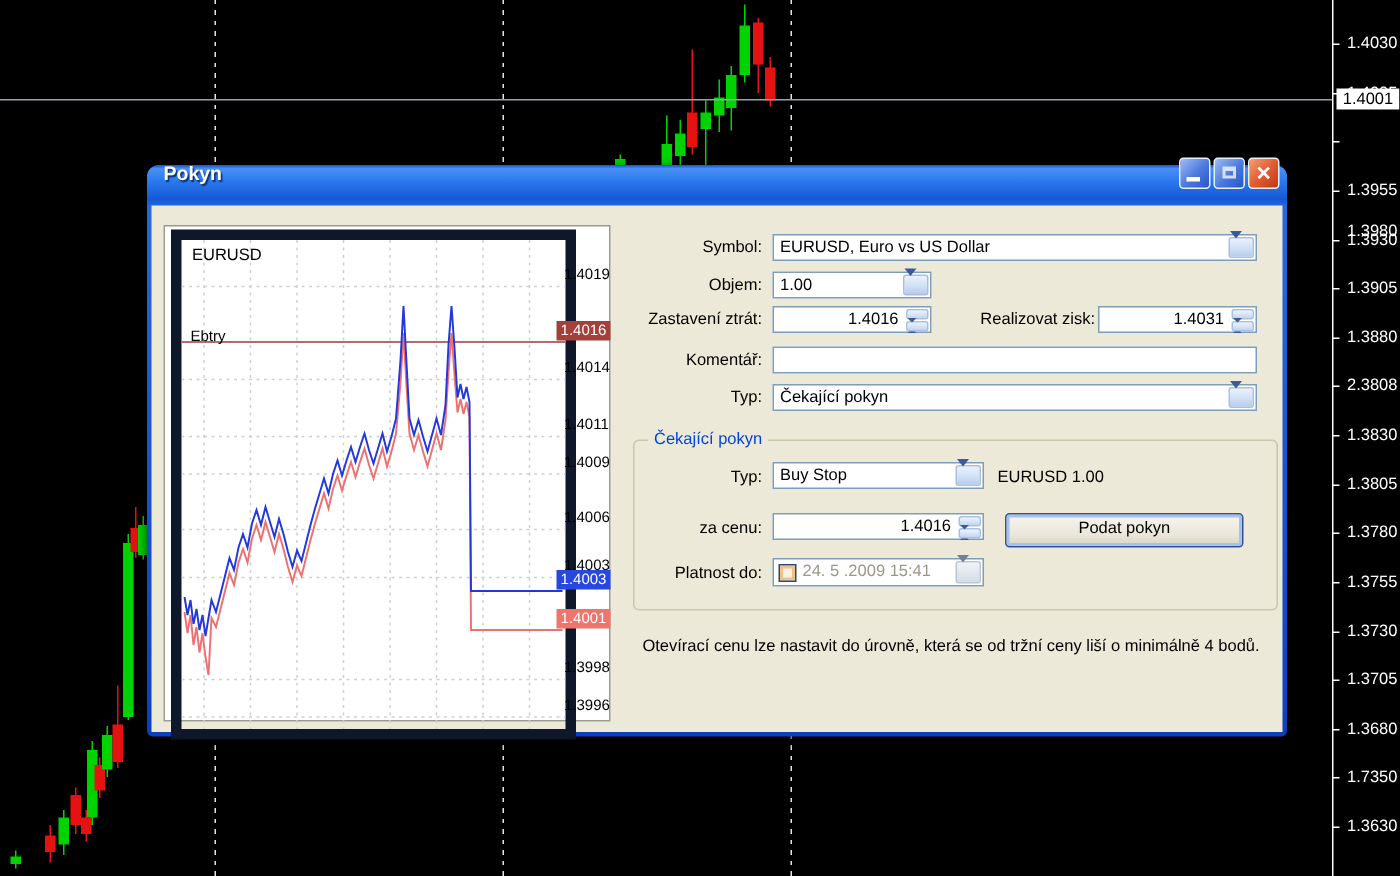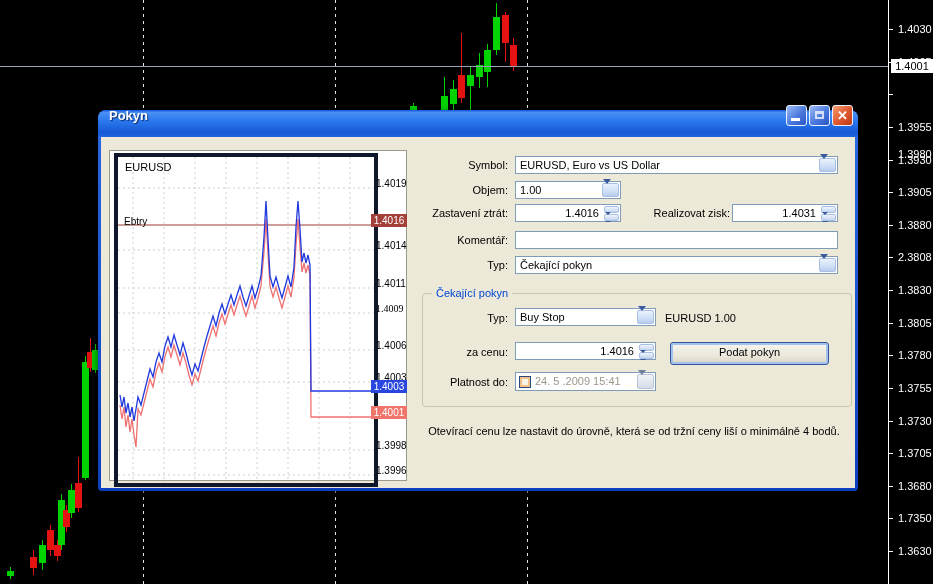--- a/index.html
+++ b/index.html
@@ -35,21 +35,21 @@
   .winbtn.b-close{background:linear-gradient(135deg,#f2a071,#e25c33 50%,#bd3a14 100%);}
   .g-min{position:absolute;left:4px;bottom:4px;width:9px;height:3px;background:#fff;}
   .g-max{position:absolute;left:5px;top:5px;width:9px;height:8px;border:2px solid #fff;
          border-top-width:3px;opacity:.75;box-sizing:border-box;}
   .g-close{position:absolute;inset:0;color:#fff;font-size:13px;font-weight:bold;
            text-align:center;line-height:19px;}
   .client{position:absolute;left:3px;right:3px;top:27px;bottom:3px;background:#ece9d8;}
   
   .minichart{position:absolute;left:8px;top:13px;width:298px;height:331px;
              background:#fff;border:1px solid #9a9a8e;box-sizing:border-box;}
-  .mc-frame{position:absolute;left:4px;top:2px;width:256px;height:326px;border:4px solid #0f172a;}
+  .mc-frame{position:absolute;left:4px;top:2px;width:256px;height:326px;border:7px solid #0f172a;}
   .mc-frame svg{position:absolute;left:0;top:0;}
   .mc-symbol{position:absolute;left:7px;top:4px;font-size:11px;color:#000;}
   .mc-entry-label{position:absolute;left:6px;top:59px;font-size:10px;color:#000;}
   .mc-label{position:absolute;left:266px;font-size:10px;color:#000;height:11px;line-height:11px;}
   .mc-badge{position:absolute;left:261px;width:36px;height:13px;color:#fff;font-size:10px;
             line-height:13px;text-align:center;}
   
   .flabel{position:absolute;font-size:11px;color:#000;text-align:right;height:14px;line-height:14px;}
   .field{position:absolute;background:#fff;border:1px solid #7f9db9;box-sizing:border-box;
          font-size:11px;color:#000;}
@@ -215,21 +215,21 @@
             <polyline points="2,248 4,262 6,250 8,270 10,258 12,275 14,262 16,278 18,290 20,252 23,258 26,246 29,234 32,222 35,230 38,215 41,206 44,215 47,199 50,190 53,200 56,188 59,198 62,208 65,196 68,206 71,218 74,228 77,217 80,224 83,212 86,200 89,189 92,179 95,169 98,179 101,166 104,157 107,167 110,157 113,148 116,158 119,148 122,139 125,150 128,159 131,149 134,139 137,151 140,141 143,129 146,95 148,62 150,97 152,129 155,140 158,130 161,141 164,151 167,140 170,129 173,140 176,120 178,88 180,62 182,90 184,115 186,106 188,116 190,108 192,118 193,260 254,260" fill="none" stroke="#ef7070" stroke-width="1.3"></polyline>
             <polyline points="2,238 4,250 6,240 8,256 10,246 12,260 14,250 16,264 18,252 20,240 23,248 26,236 29,224 32,212 35,220 38,205 41,196 44,205 47,189 50,180 53,190 56,178 59,188 62,198 65,186 68,196 71,208 74,218 77,207 80,214 83,202 86,190 89,179 92,169 95,159 98,169 101,156 104,147 107,157 110,147 113,138 116,148 119,138 122,129 125,140 128,149 131,139 134,129 137,141 140,131 143,119 146,80 148,44 150,82 152,119 155,130 158,120 161,131 164,141 167,130 170,119 173,130 176,110 178,70 180,44 182,72 184,105 186,96 188,106 190,98 192,108 193,234 254,234" fill="none" stroke="#2038dd" stroke-width="1.3"></polyline>
           </svg>
         <span class="mc-symbol">EURUSD</span>
         <span class="mc-entry-label">Ebtry</span>
       </div>
       <div id="mc-scale">
           <div class="mc-label" style="top: 27px;">1.4019</div>
           <div class="mc-label" style="top: 89px;">1.4014</div>
           <div class="mc-label" style="top: 127px;">1.4011</div>
-          <div class="mc-label" style="top: 152px; font-family: Liberation Serif, serif;">1.4009</div>
+          <div class="mc-label" style="top: 152px;">1.4009</div>
           <div class="mc-label" style="top: 189px;">1.4006</div>
           <div class="mc-label" style="top: 221px;">1.4003</div>
           <div class="mc-label" style="top: 289px;">1.3998</div>
           <div class="mc-label" style="top: 314px;">1.3996</div>
           <div class="mc-badge" style="top: 63px; background: rgb(164, 64, 58);">1.4016</div>
           <div class="mc-badge" style="top: 229px; background: rgb(40, 71, 224);">1.4003</div>
           <div class="mc-badge" style="top: 255px; background: rgb(239, 116, 107);">1.4001</div>
         </div>
     </div>
 

